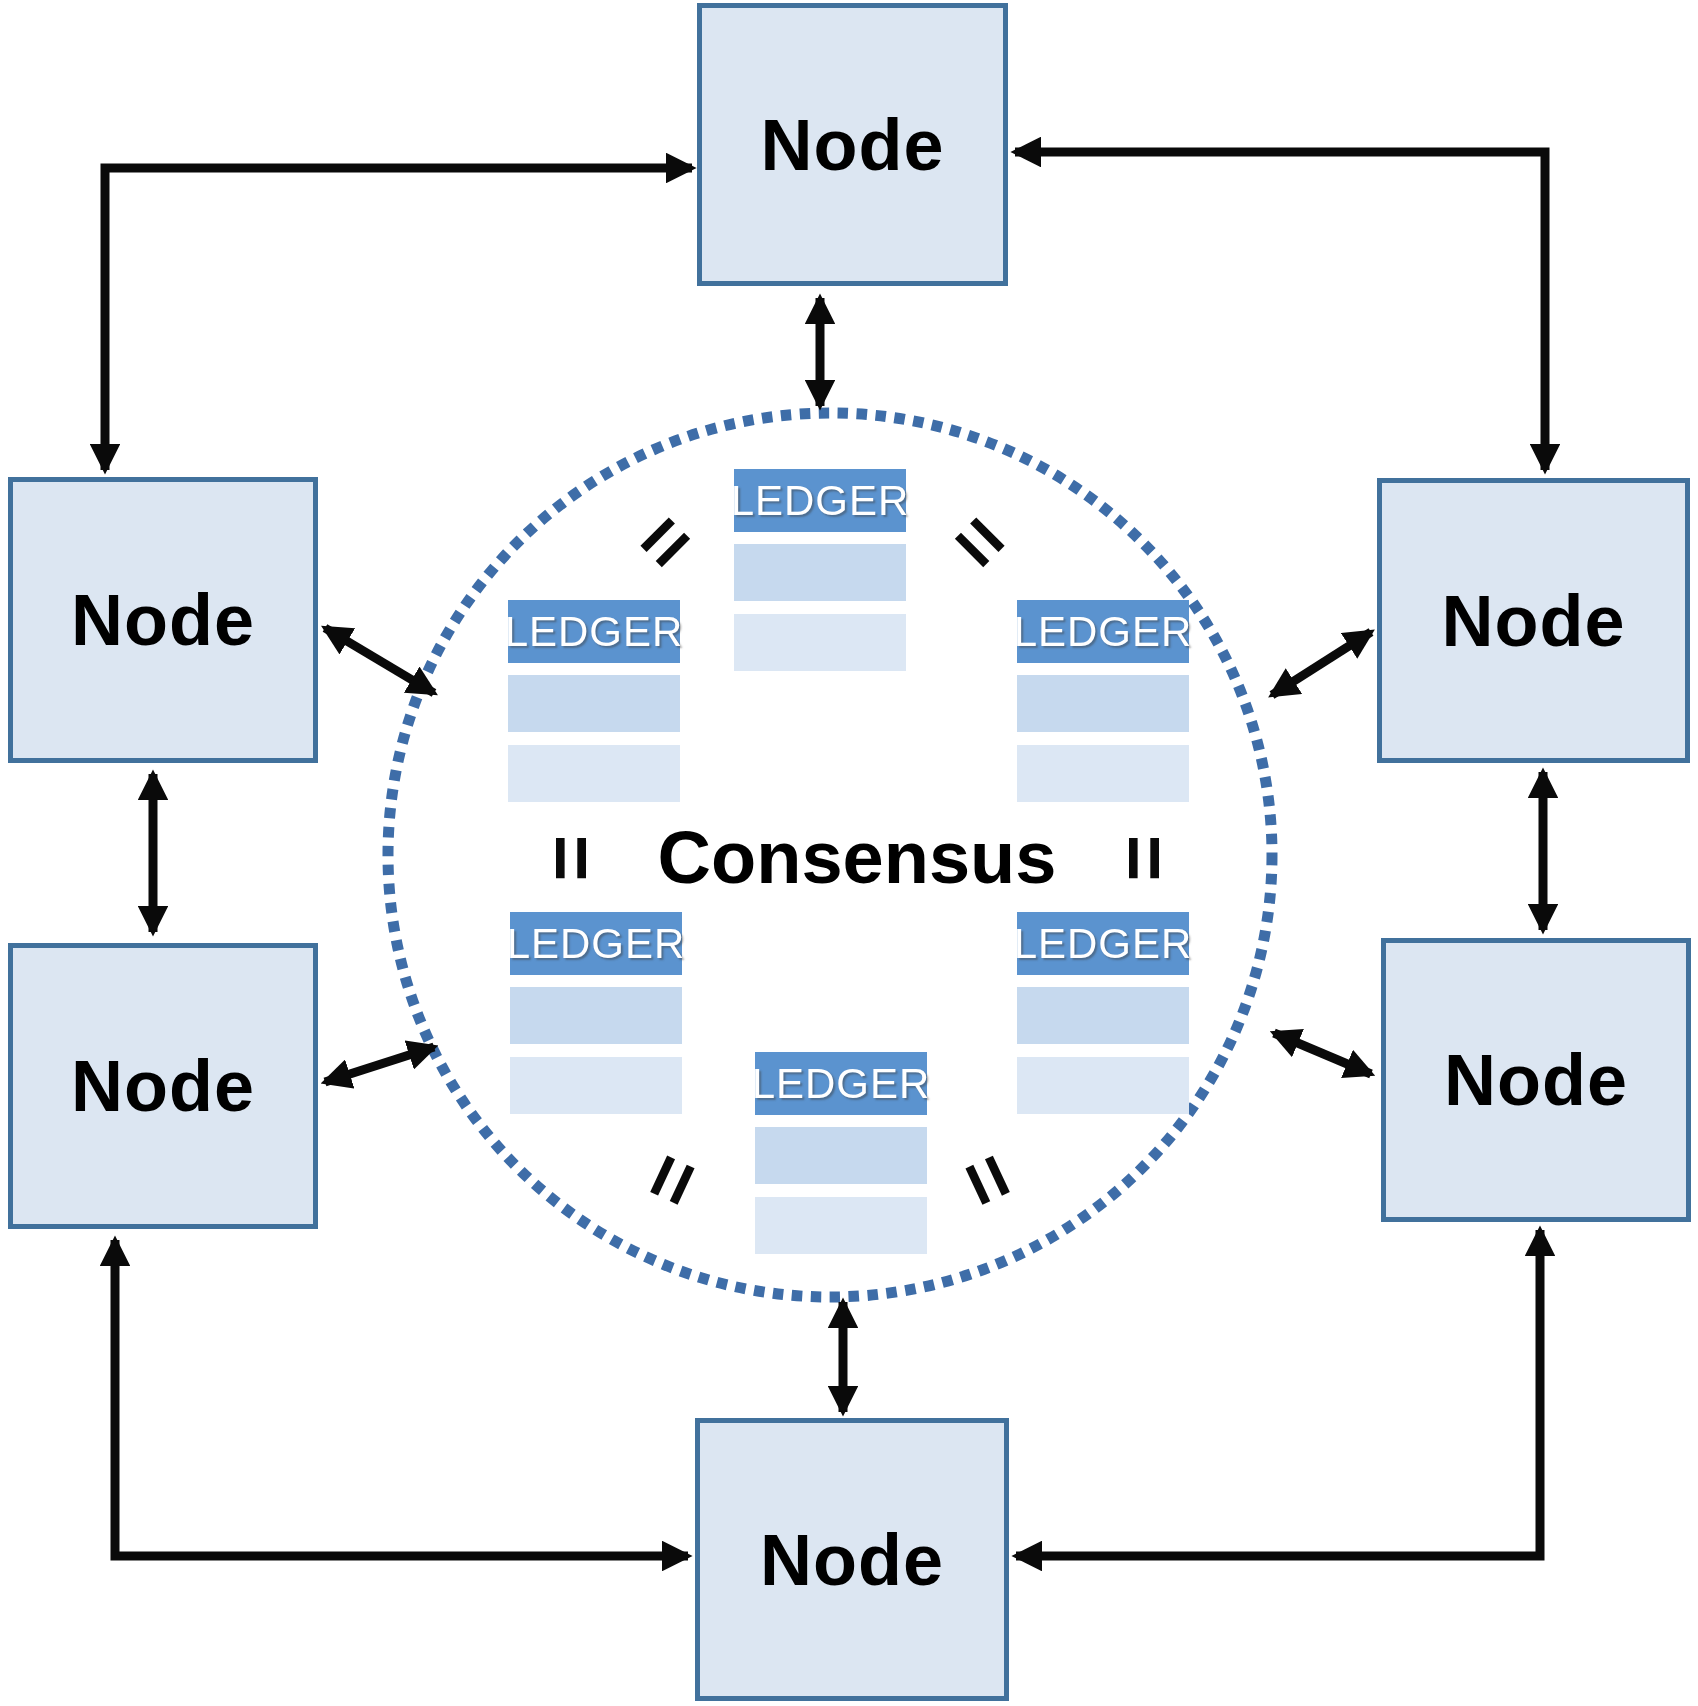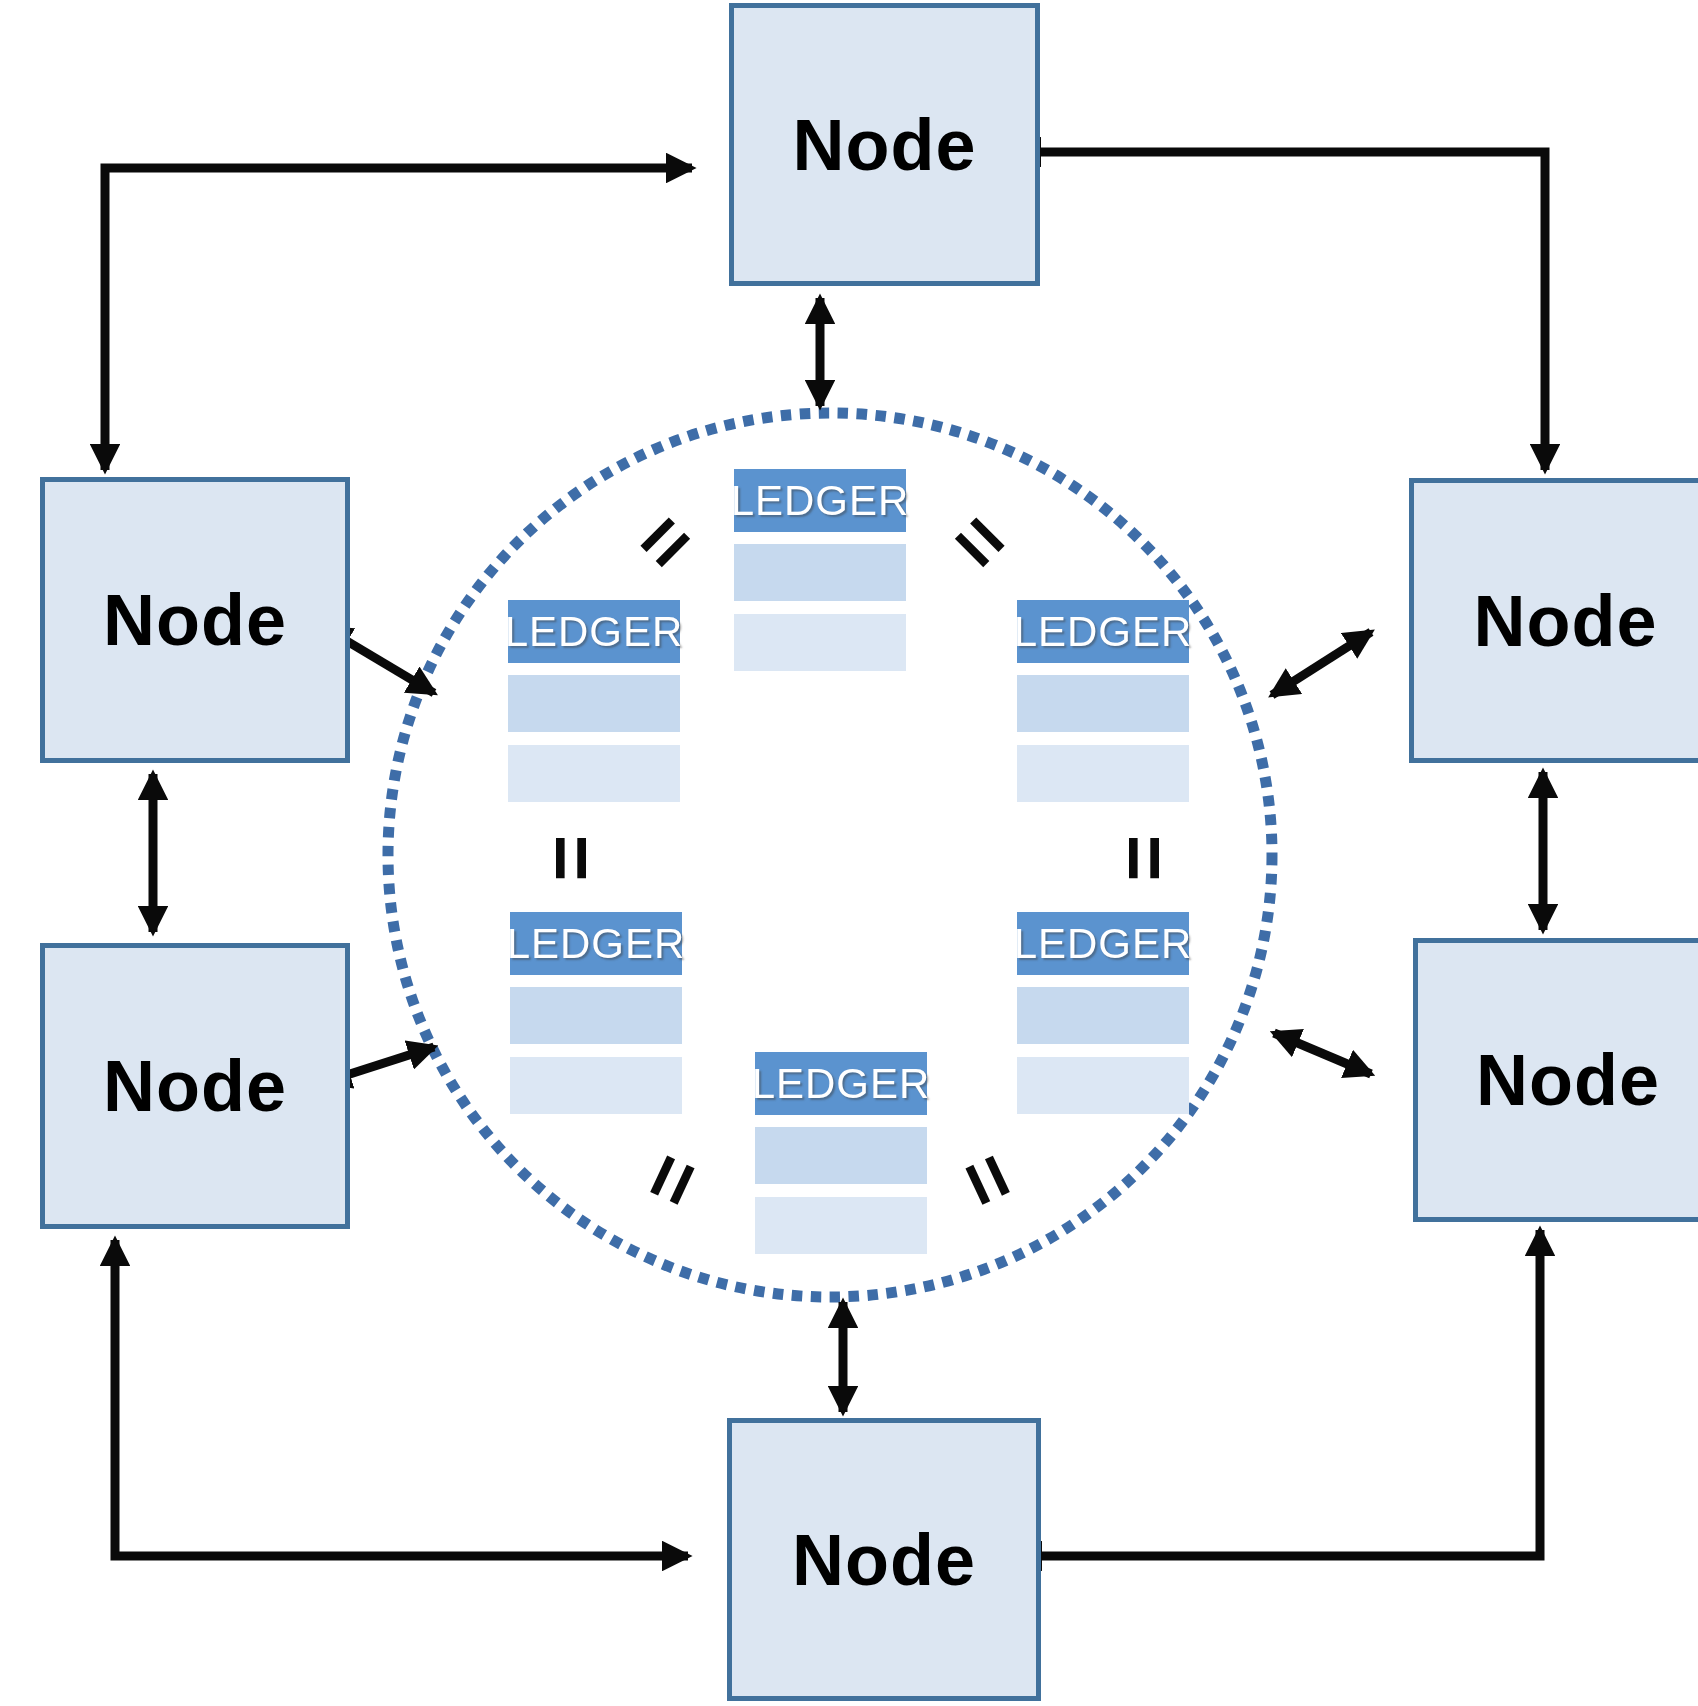--- a/index.html
+++ b/index.html
@@ -4,21 +4,21 @@
 <style>
   html,body{margin:0;padding:0;background:#ffffff;}
   .canvas{
     position:relative;width:1698px;height:1706px;background:#ffffff;
     font-family:"Liberation Sans",sans-serif;overflow:hidden;
   }
   .layer{position:absolute;left:0;top:0;width:1698px;height:1706px;}
   .node{
     position:absolute;background:#dce6f2;border:5px solid #41719c;
     box-sizing:border-box;display:flex;align-items:center;justify-content:center;
-    font-weight:700;font-size:72px;color:#000000;letter-spacing:1px;margin-left:32px;
+    font-weight:700;font-size:72px;color:#000000;letter-spacing:1px;
   }
   .ledger{position:absolute;width:172px;height:180px;}
   .ledger-header{
     position:absolute;left:0;top:0;width:100%;height:63px;background:#5b93cf;
     color:#ffffff;display:flex;align-items:center;justify-content:center;
     font-size:42px;font-weight:400;letter-spacing:1px;
     text-shadow:2px 2px 2px rgba(60,60,60,0.45);
   }
   .lrow{position:absolute;left:0;width:100%;height:57px;}
   .row-a{top:75px;background:#c6d9ee;}
@@ -109,20 +109,21 @@
     <div class="ledger-header">LEDGER</div>
     <div class="lrow row-a"></div>
     <div class="lrow row-b"></div>
   </div>
   <div class="ledger" style="left:755px;top:1052px;">
     <div class="ledger-header">LEDGER</div>
     <div class="lrow row-a"></div>
     <div class="lrow row-b"></div>
   </div>
 
+  <div class="consensus">Consensus</div>
 
   <div class="eq" style="left:665px;top:542px;transform:rotate(-45deg);">=</div>
   <div class="eq" style="left:980px;top:542px;transform:rotate(45deg);">=</div>
   <div class="eq" style="left:672px;top:1180px;transform:rotate(-65deg);">=</div>
   <div class="eq" style="left:988px;top:1180px;transform:rotate(65deg);">=</div>
   <div class="eq" style="left:572px;top:858px;transform:rotate(90deg);">=</div>
   <div class="eq" style="left:1145px;top:858px;transform:rotate(90deg);">=</div>
 
 </div>
 

